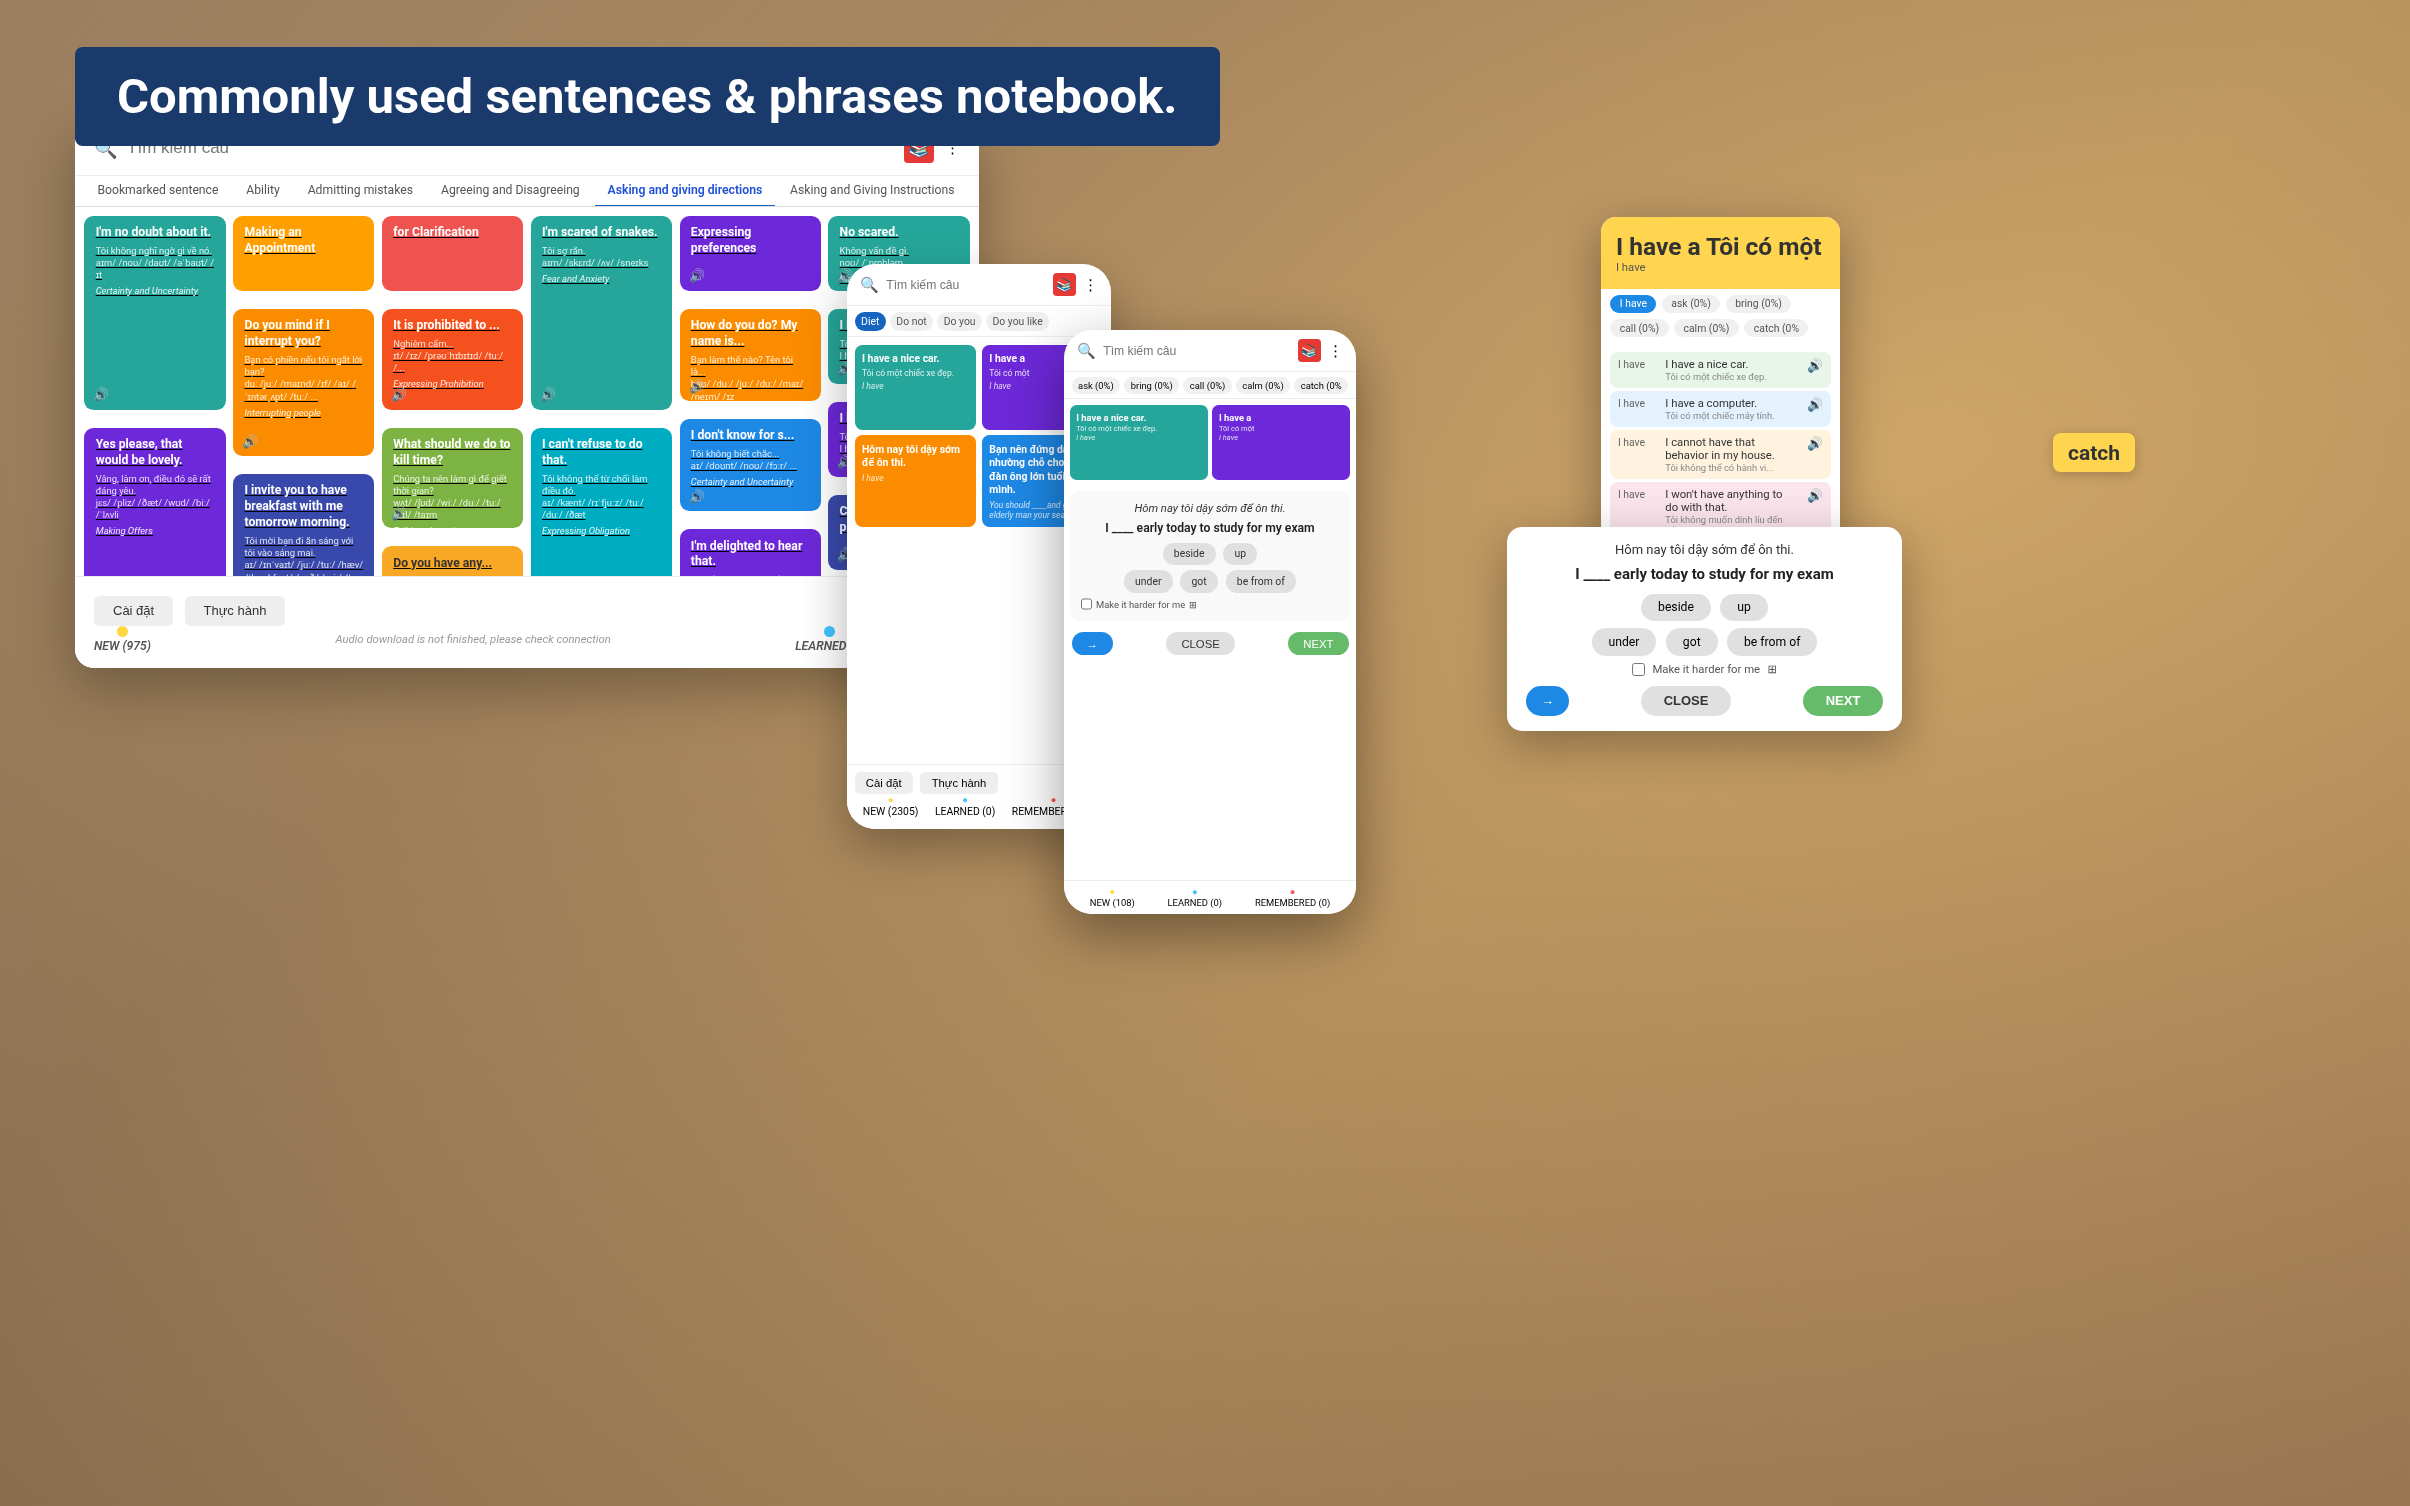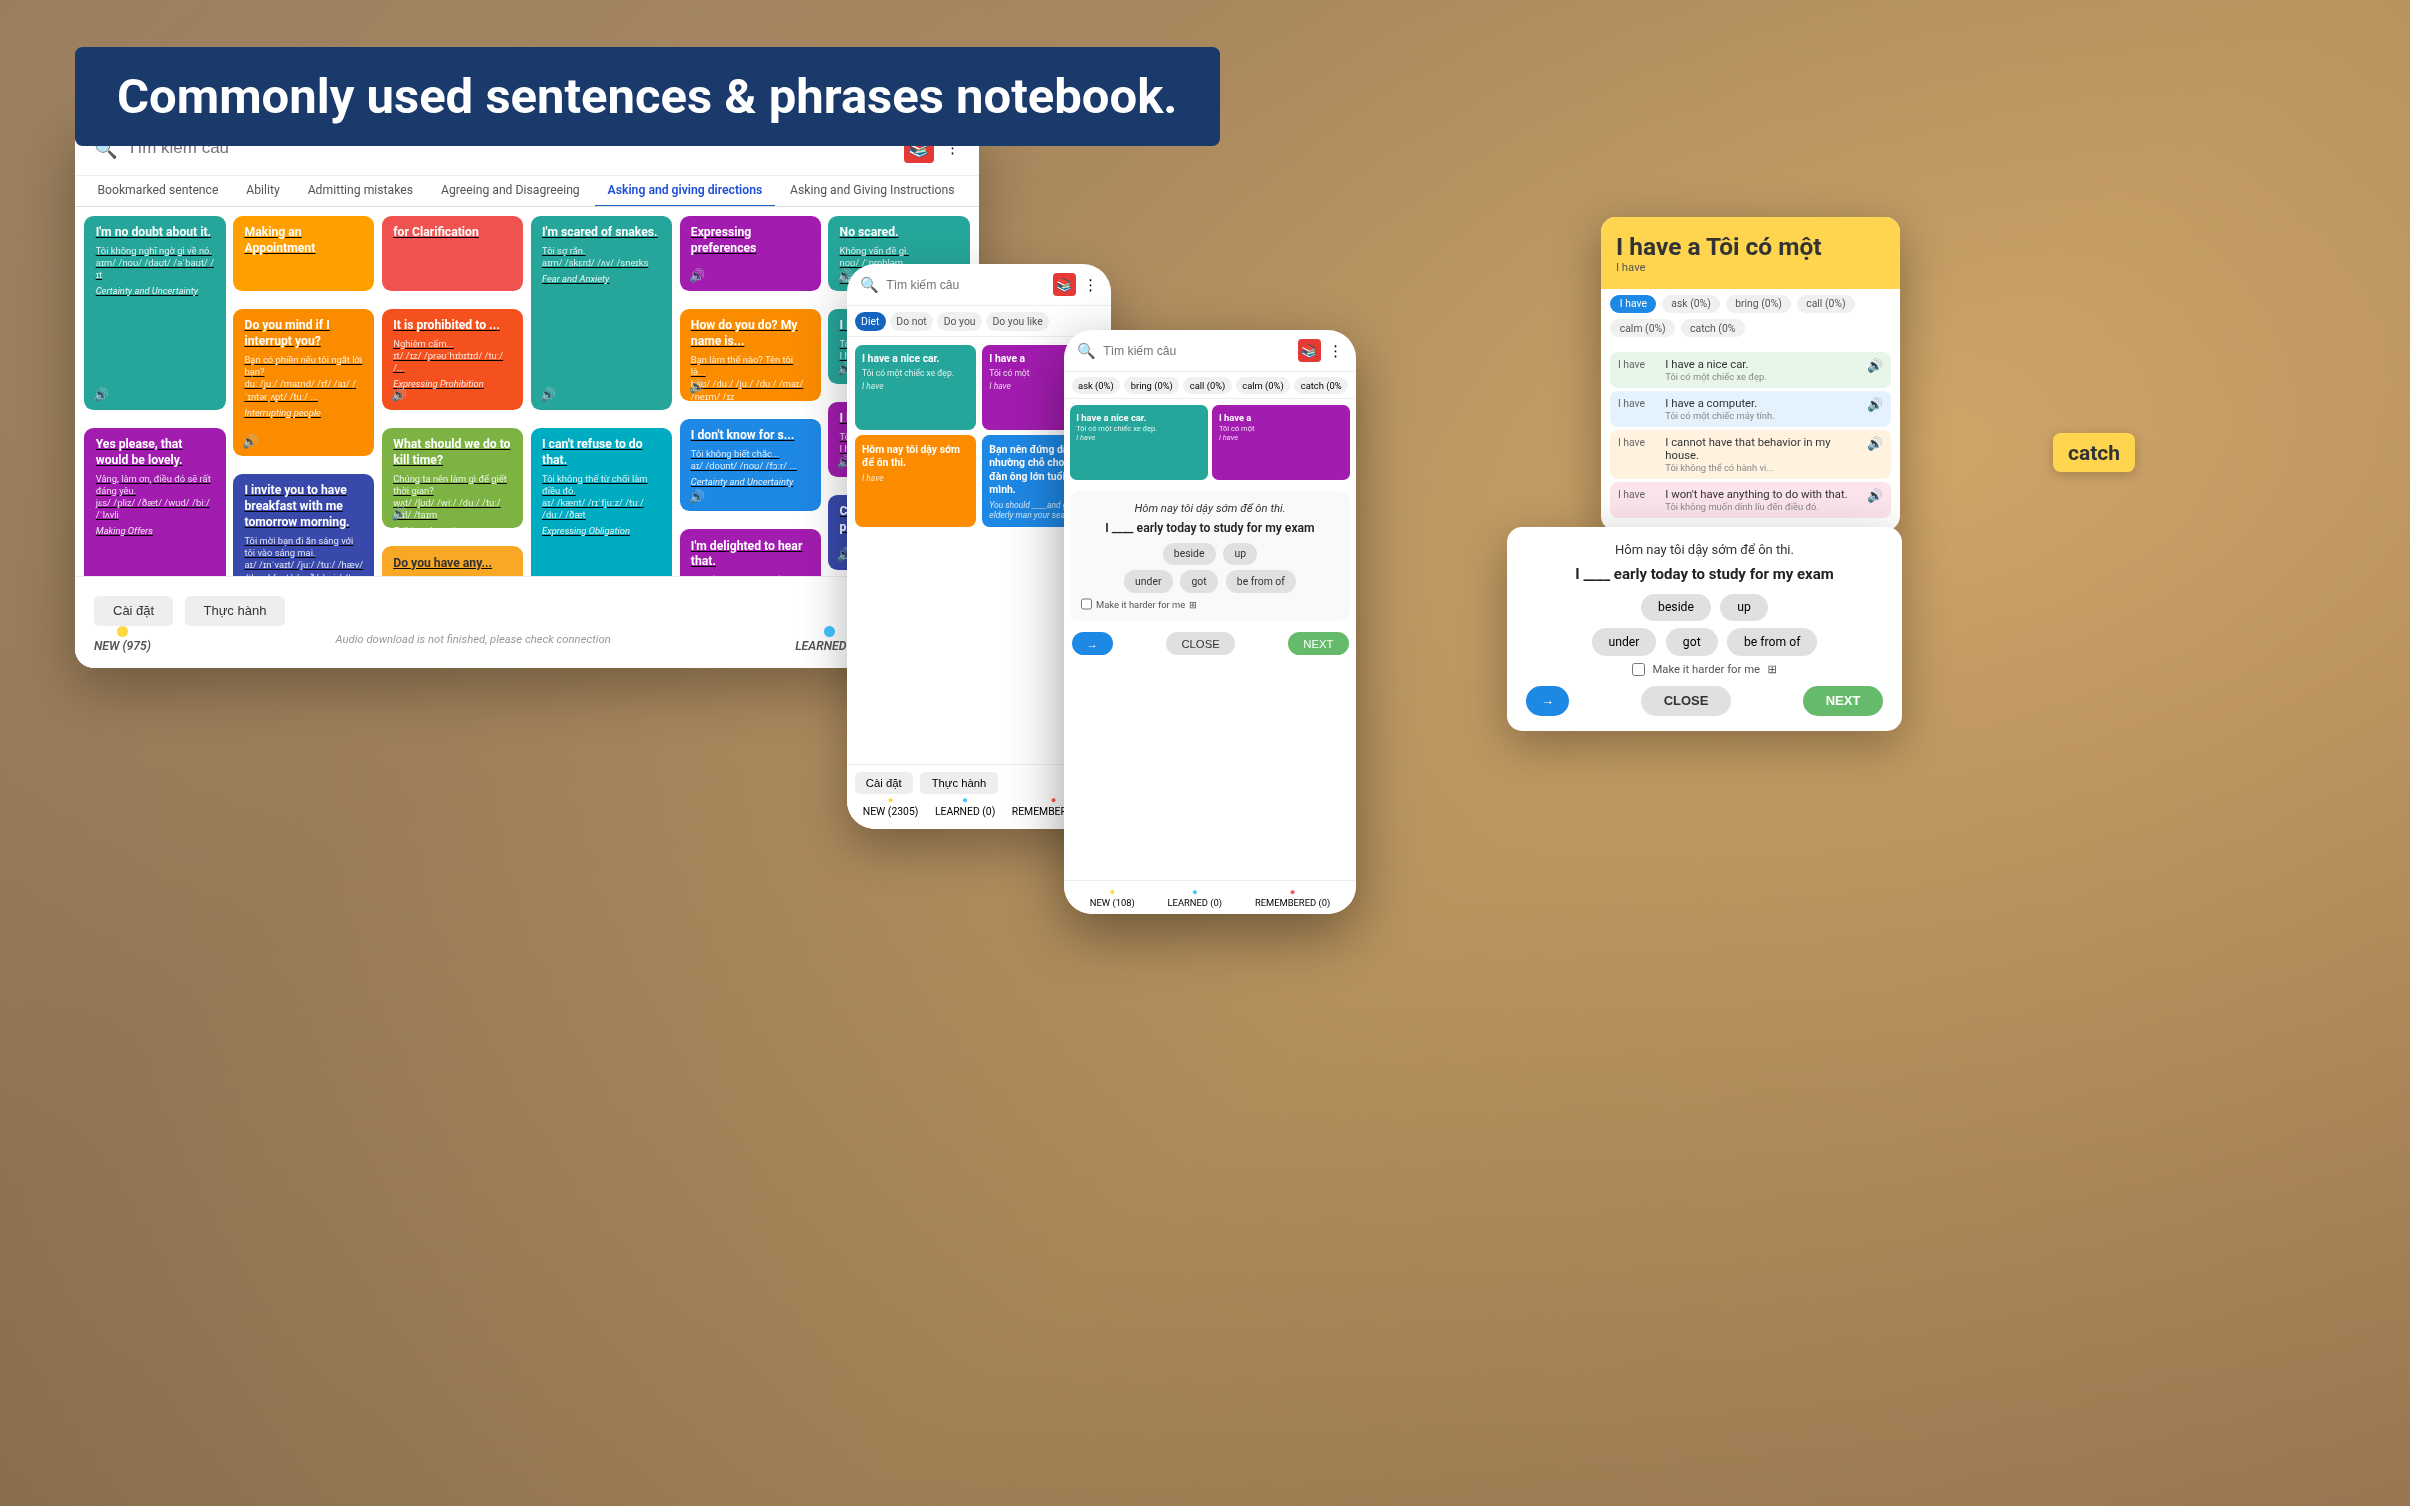--- a/index.html
+++ b/index.html
@@ -164,21 +164,21 @@
     .card .sound-icon {
       position: absolute;
       bottom: 7.5px;
       left: 9.4px;
       font-size: 13px;
       color: rgba(255,255,255,0.8);
     }
 
     
     .card-teal { background: #26a69a; }
-    .card-green { background: #a21caf; }
+    .card-green { background: #6d28d9; }
     .card-blue { background: #1e88e5; }
     .card-orange { background: #fb8c00; }
     .card-red { background: #ef5350; }
     .card-purple { background: #ab47bc; }
     .card-cyan { background: #00acc1; }
     .card-amber { background: #ffa000; }
     .card-indigo { background: #3949ab; }
     .card-deep-orange { background: #f4511e; }
     .card-light-green { background: #7cb342; }
     .card-yellow { background: #f9a825; }
@@ -517,21 +517,21 @@
       flex-direction: column;
       align-items: center;
       font-size: 9.4px;
     }
 
     
     .vocab-popup {
       position: absolute;
       top: 217px;
       left: 1601px;
-      width: 299px;
+      width: 239px;
       background: white;
       border-radius: 15px;
       box-shadow: 0 14px 47px rgba(0,0,0,0.35);
       overflow: hidden;
       z-index: 8;
     }
 
     .vp-header {
       background: #ffd54f;
       padding: 15px;

